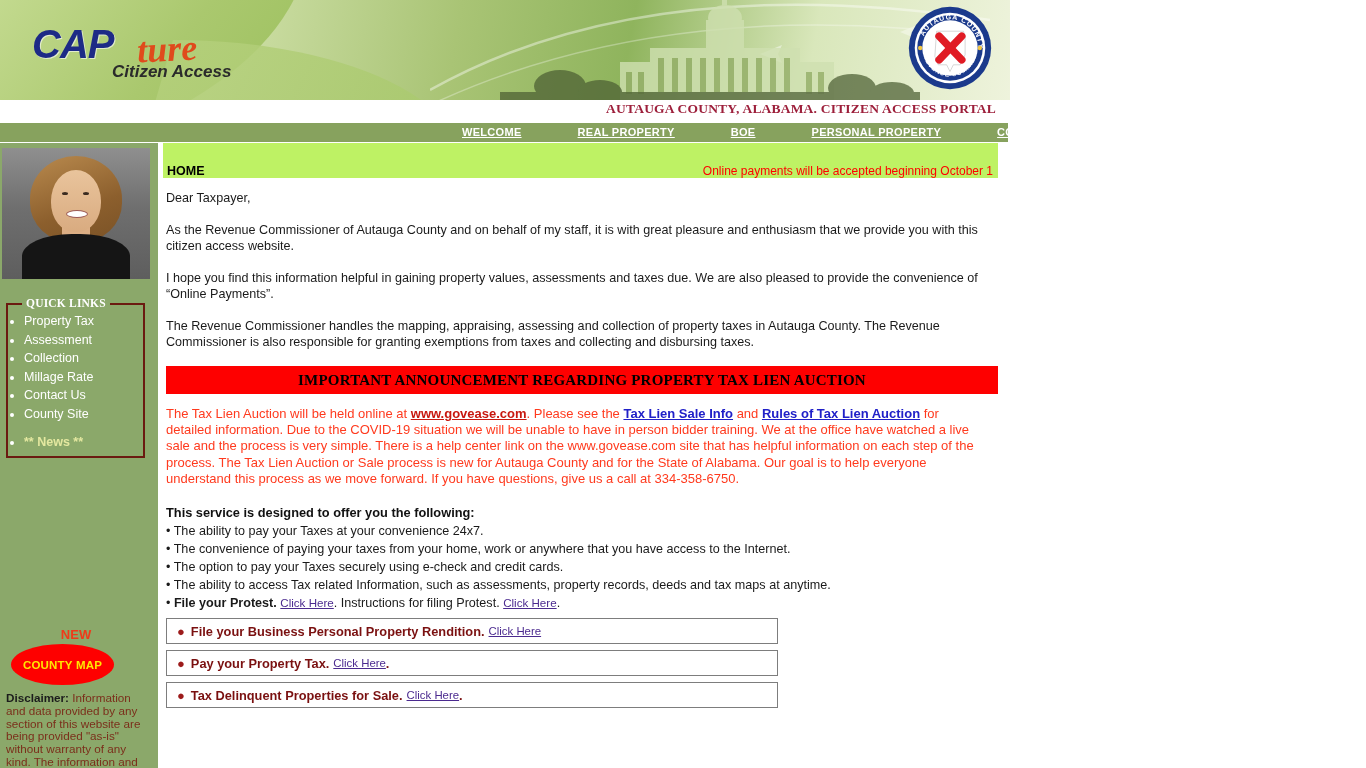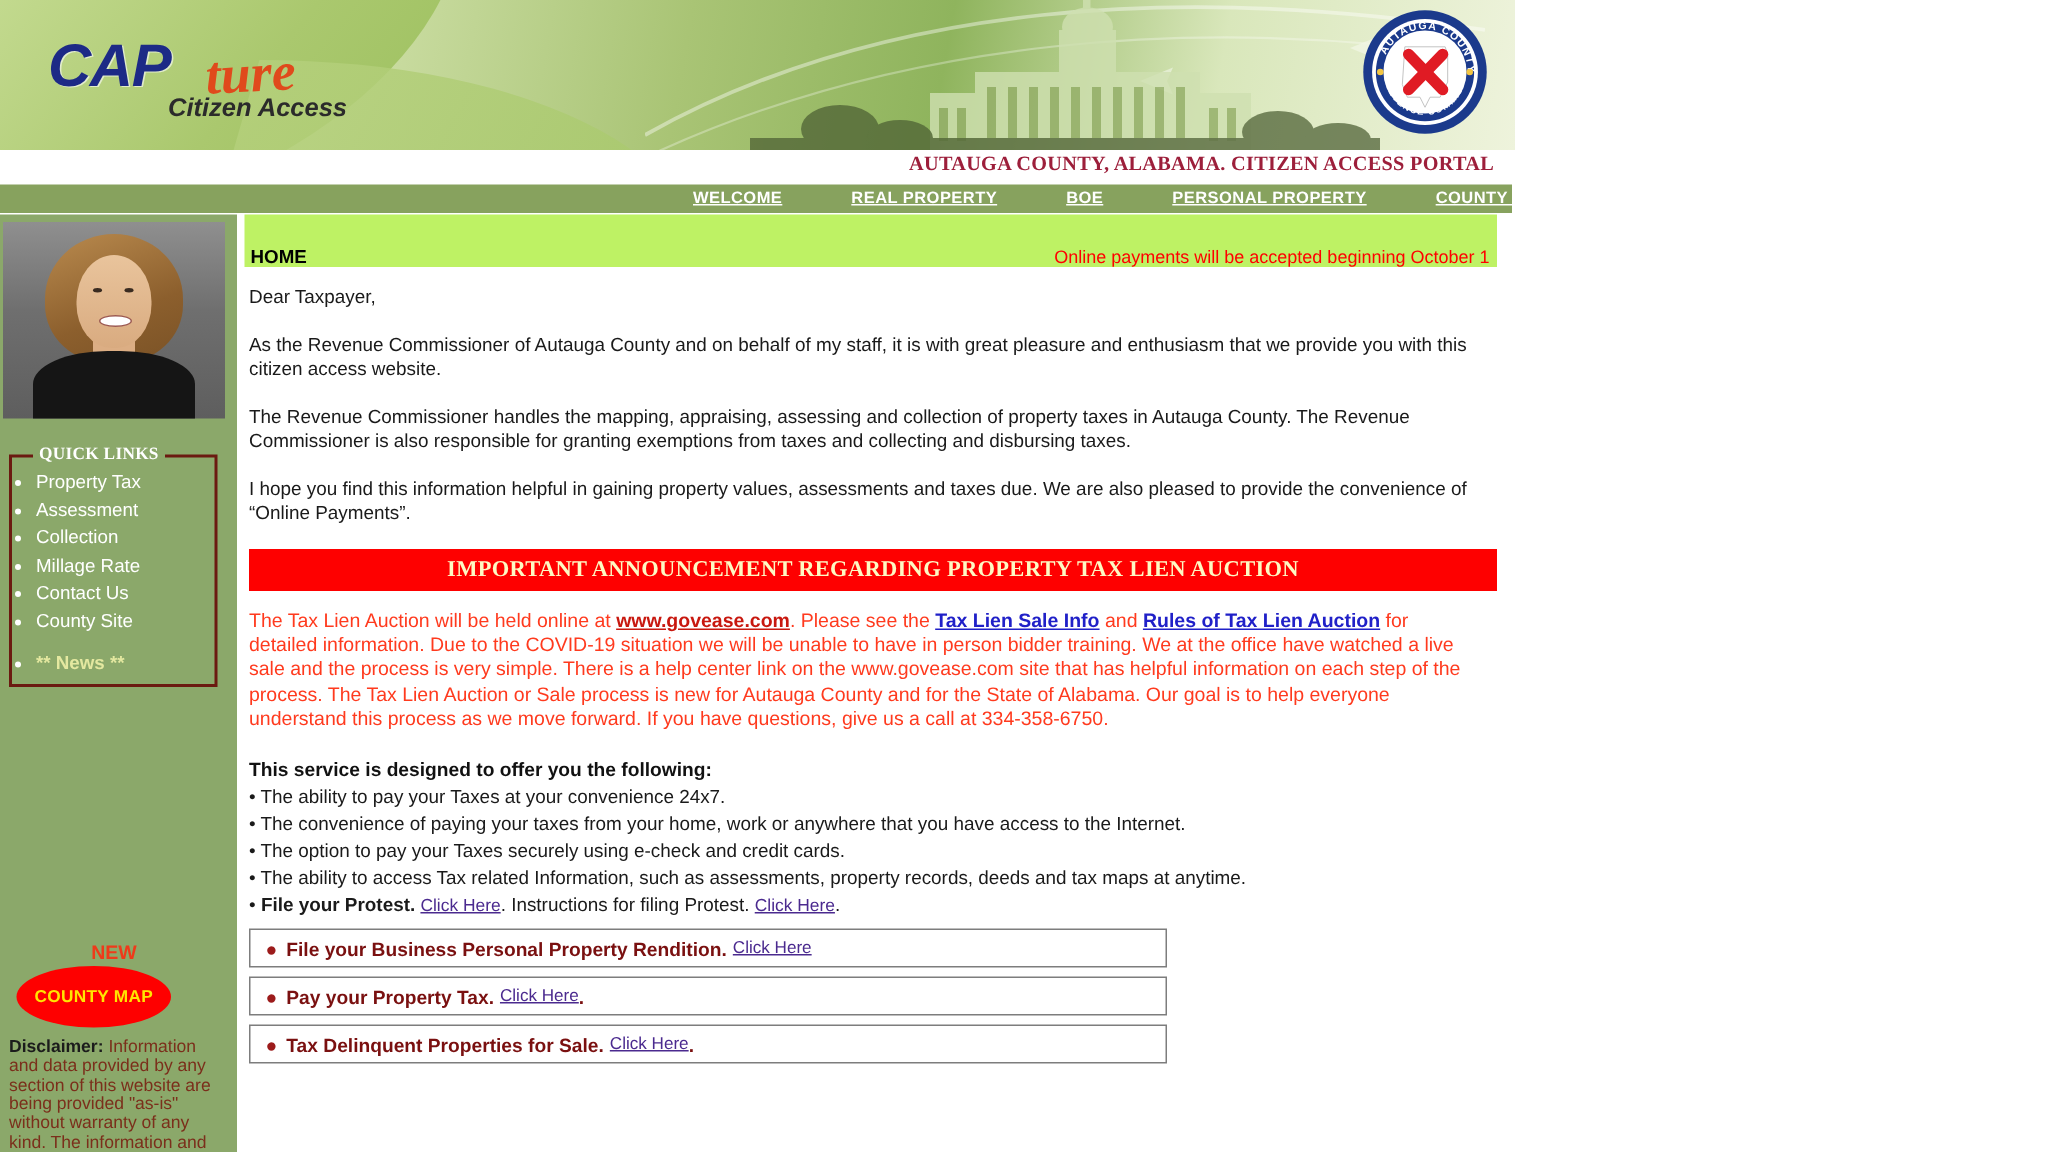--- a/index.html
+++ b/index.html
@@ -67,21 +67,21 @@
     font-family:Liberation Serif, serif;
   }
 
   
   .navbar{
     position:absolute; left:0; top:123px; width:1008px; height:19px;
     background:#87a25e;
   }
   .navbar .inner{
     position:absolute; left:440px; top:0; height:19px;
-    display:flex; align-items:center; gap:2px;
+    display:flex; align-items:center; gap:12px;
   }
   .navbar a{
     color:#ffffff; text-decoration:underline; font-size:11px; font-weight:bold;
     letter-spacing:.3px; padding:0 22px; line-height:19px; white-space:nowrap;
     font-family:"Liberation Sans", sans-serif;
   }
 
   
   .sidebar{
     position:absolute; left:0; top:143px; width:158px; height:625px;
@@ -154,21 +154,21 @@
     box-sizing:border-box; padding:0 5px 0 4px;
   }
   .home-bar .h-left{ font-weight:bold; color:#000; font-size:12.5px; }
   .home-bar .h-right{ color:#ff0000; font-size:12px; }
 
   .body-text{ padding:12px 2px 0 3px; color:#1a1a1a; font-size:12.6px; line-height:16px; }
   .body-text p{ margin:0 0 16px 0; max-width:818px; }
 
   .red-banner{
     margin:6px 0 0 3px; width:832px; height:28px; background:#fe0000;
-    color:#fef9c3; font-weight:bold; font-size:15px; letter-spacing:.2px;
+    color:#000000; font-weight:bold; font-size:15px; letter-spacing:.2px;
     display:flex; align-items:center; justify-content:center;
     font-family:"Liberation Serif", serif;
   }
   .auction-text{
     margin:12px 0 0 3px; width:820px; color:#ff3a1e; font-size:13px; line-height:16.2px;
   }
   .auction-text a{ color:#2020c8; font-weight:bold; text-decoration:underline; }
   .auction-text a.dark{ color:#c8180f; }
 
   .svc-head{ margin:18px 0 2px 3px; font-weight:bold; font-size:12.8px; color:#111; }
@@ -320,22 +320,22 @@
   <div class="main">
 
     <div class="home-bar">
       <div class="h-left">HOME</div>
       <div class="h-right">Online payments will be accepted beginning October 1</div>
     </div>
 
     <div class="body-text">
       <p>Dear Taxpayer,</p>
       <p>As the Revenue Commissioner of Autauga County and on behalf of my staff, it is with great pleasure and enthusiasm that we provide you with this citizen access website.</p>
+      <p>I hope you find this information helpful in gaining property values, assessments and taxes due. We are also pleased to provide the convenience of “Online Payments”.</p>
       <p>The Revenue Commissioner handles the mapping, appraising, assessing and collection of property taxes in Autauga County. The Revenue Commissioner is also responsible for granting exemptions from taxes and collecting and disbursing taxes.</p>
-      <p>I hope you find this information helpful in gaining property values, assessments and taxes due. We are also pleased to provide the convenience of “Online Payments”.</p>
     </div>
 
     <div class="red-banner">IMPORTANT ANNOUNCEMENT REGARDING PROPERTY TAX LIEN AUCTION</div>
 
     <div class="auction-text"><span>The Tax Lien Auction will be held online at </span><a href="#" class="dark">www.govease.com</a><span>. Please see the </span><a href="#">Tax Lien Sale Info</a><span> and </span><a href="#">Rules of Tax Lien Auction</a><span> for detailed information. Due to the COVID-19 situation we will be unable to have in person bidder training. We at the office have watched a live sale and the process is very simple. There is a help center link on the www.govease.com site that has helpful information on each step of the process. The Tax Lien Auction or Sale process is new for Autauga County and for the State of Alabama. Our goal is to help everyone understand this process as we move forward. If you have questions, give us a call at 334-358-6750.</span></div>
 
     <div class="svc-head">This service is designed to offer you the following:</div>
 
     <div class="svc-list">
       <div>• The ability to pay your Taxes at your convenience 24x7.</div>

